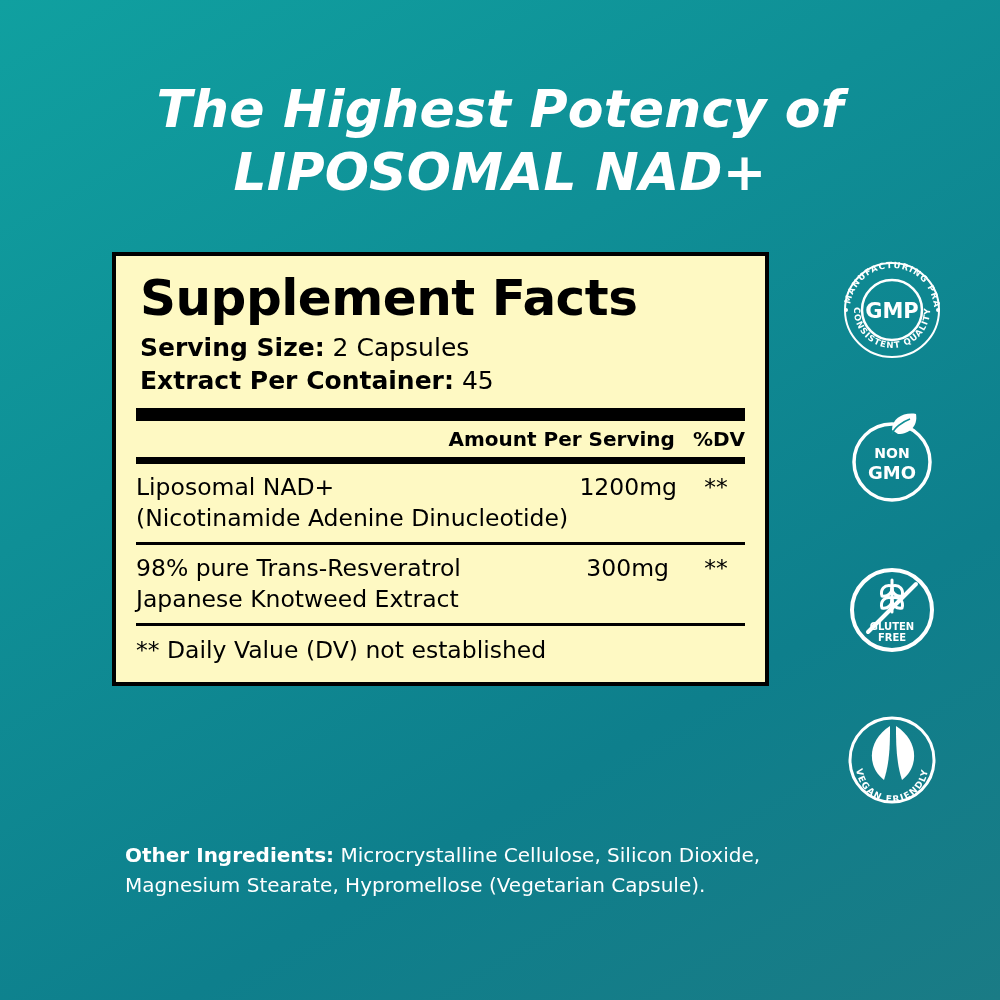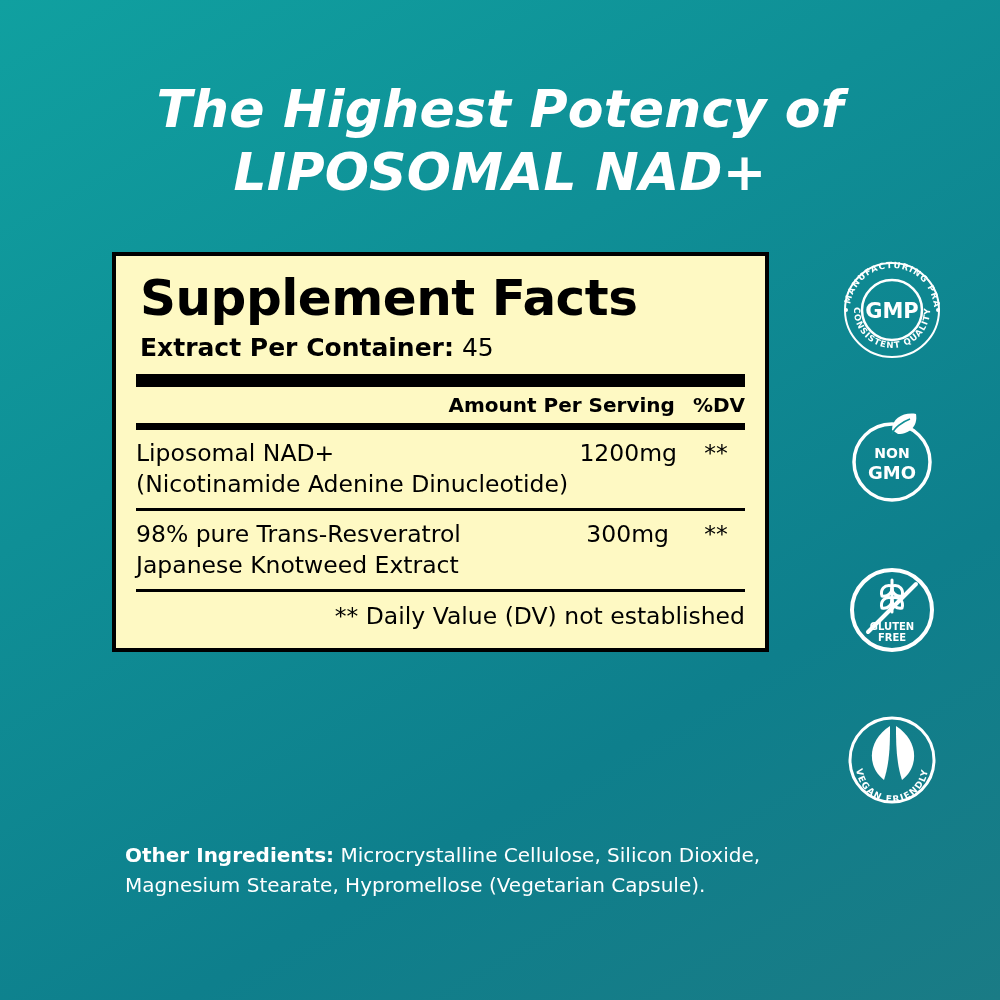--- a/index.html
+++ b/index.html
@@ -119,21 +119,20 @@
   .ing-sub {
     display: block;
   }
 
   .ing-row2 .ing-amount { padding-right: 18px; }
 
   .footnote {
     font-size: 23.5px;
     color: #000;
     padding: 10px 0 2px 0;
-    text-align: right;
   }
 
   
   .other {
     position: absolute;
     left: 125px;
     top: 840px;
     width: 690px;
     color: #ffffff;
     font-size: 20px;
@@ -163,20 +162,24 @@
 
   <div class="headline">
     <span class="l1">The Highest Potency of</span>
     <span class="l2">LIPOSOMAL NAD+</span>
   </div>
 
   <div class="facts">
 
     <div class="facts-title">Supplement Facts</div>
 
+    <div class="serving-line">
+      <b>Serving Size:</b>
+      <span>2 Capsules</span>
+    </div>
 
     <div class="serving-line">
       <b>Extract Per Container:</b>
       <span>45</span>
     </div>
 
     <div class="rule-thick"></div>
 
     <div class="amount-row">
       <span class="aps">Amount Per Serving</span>

